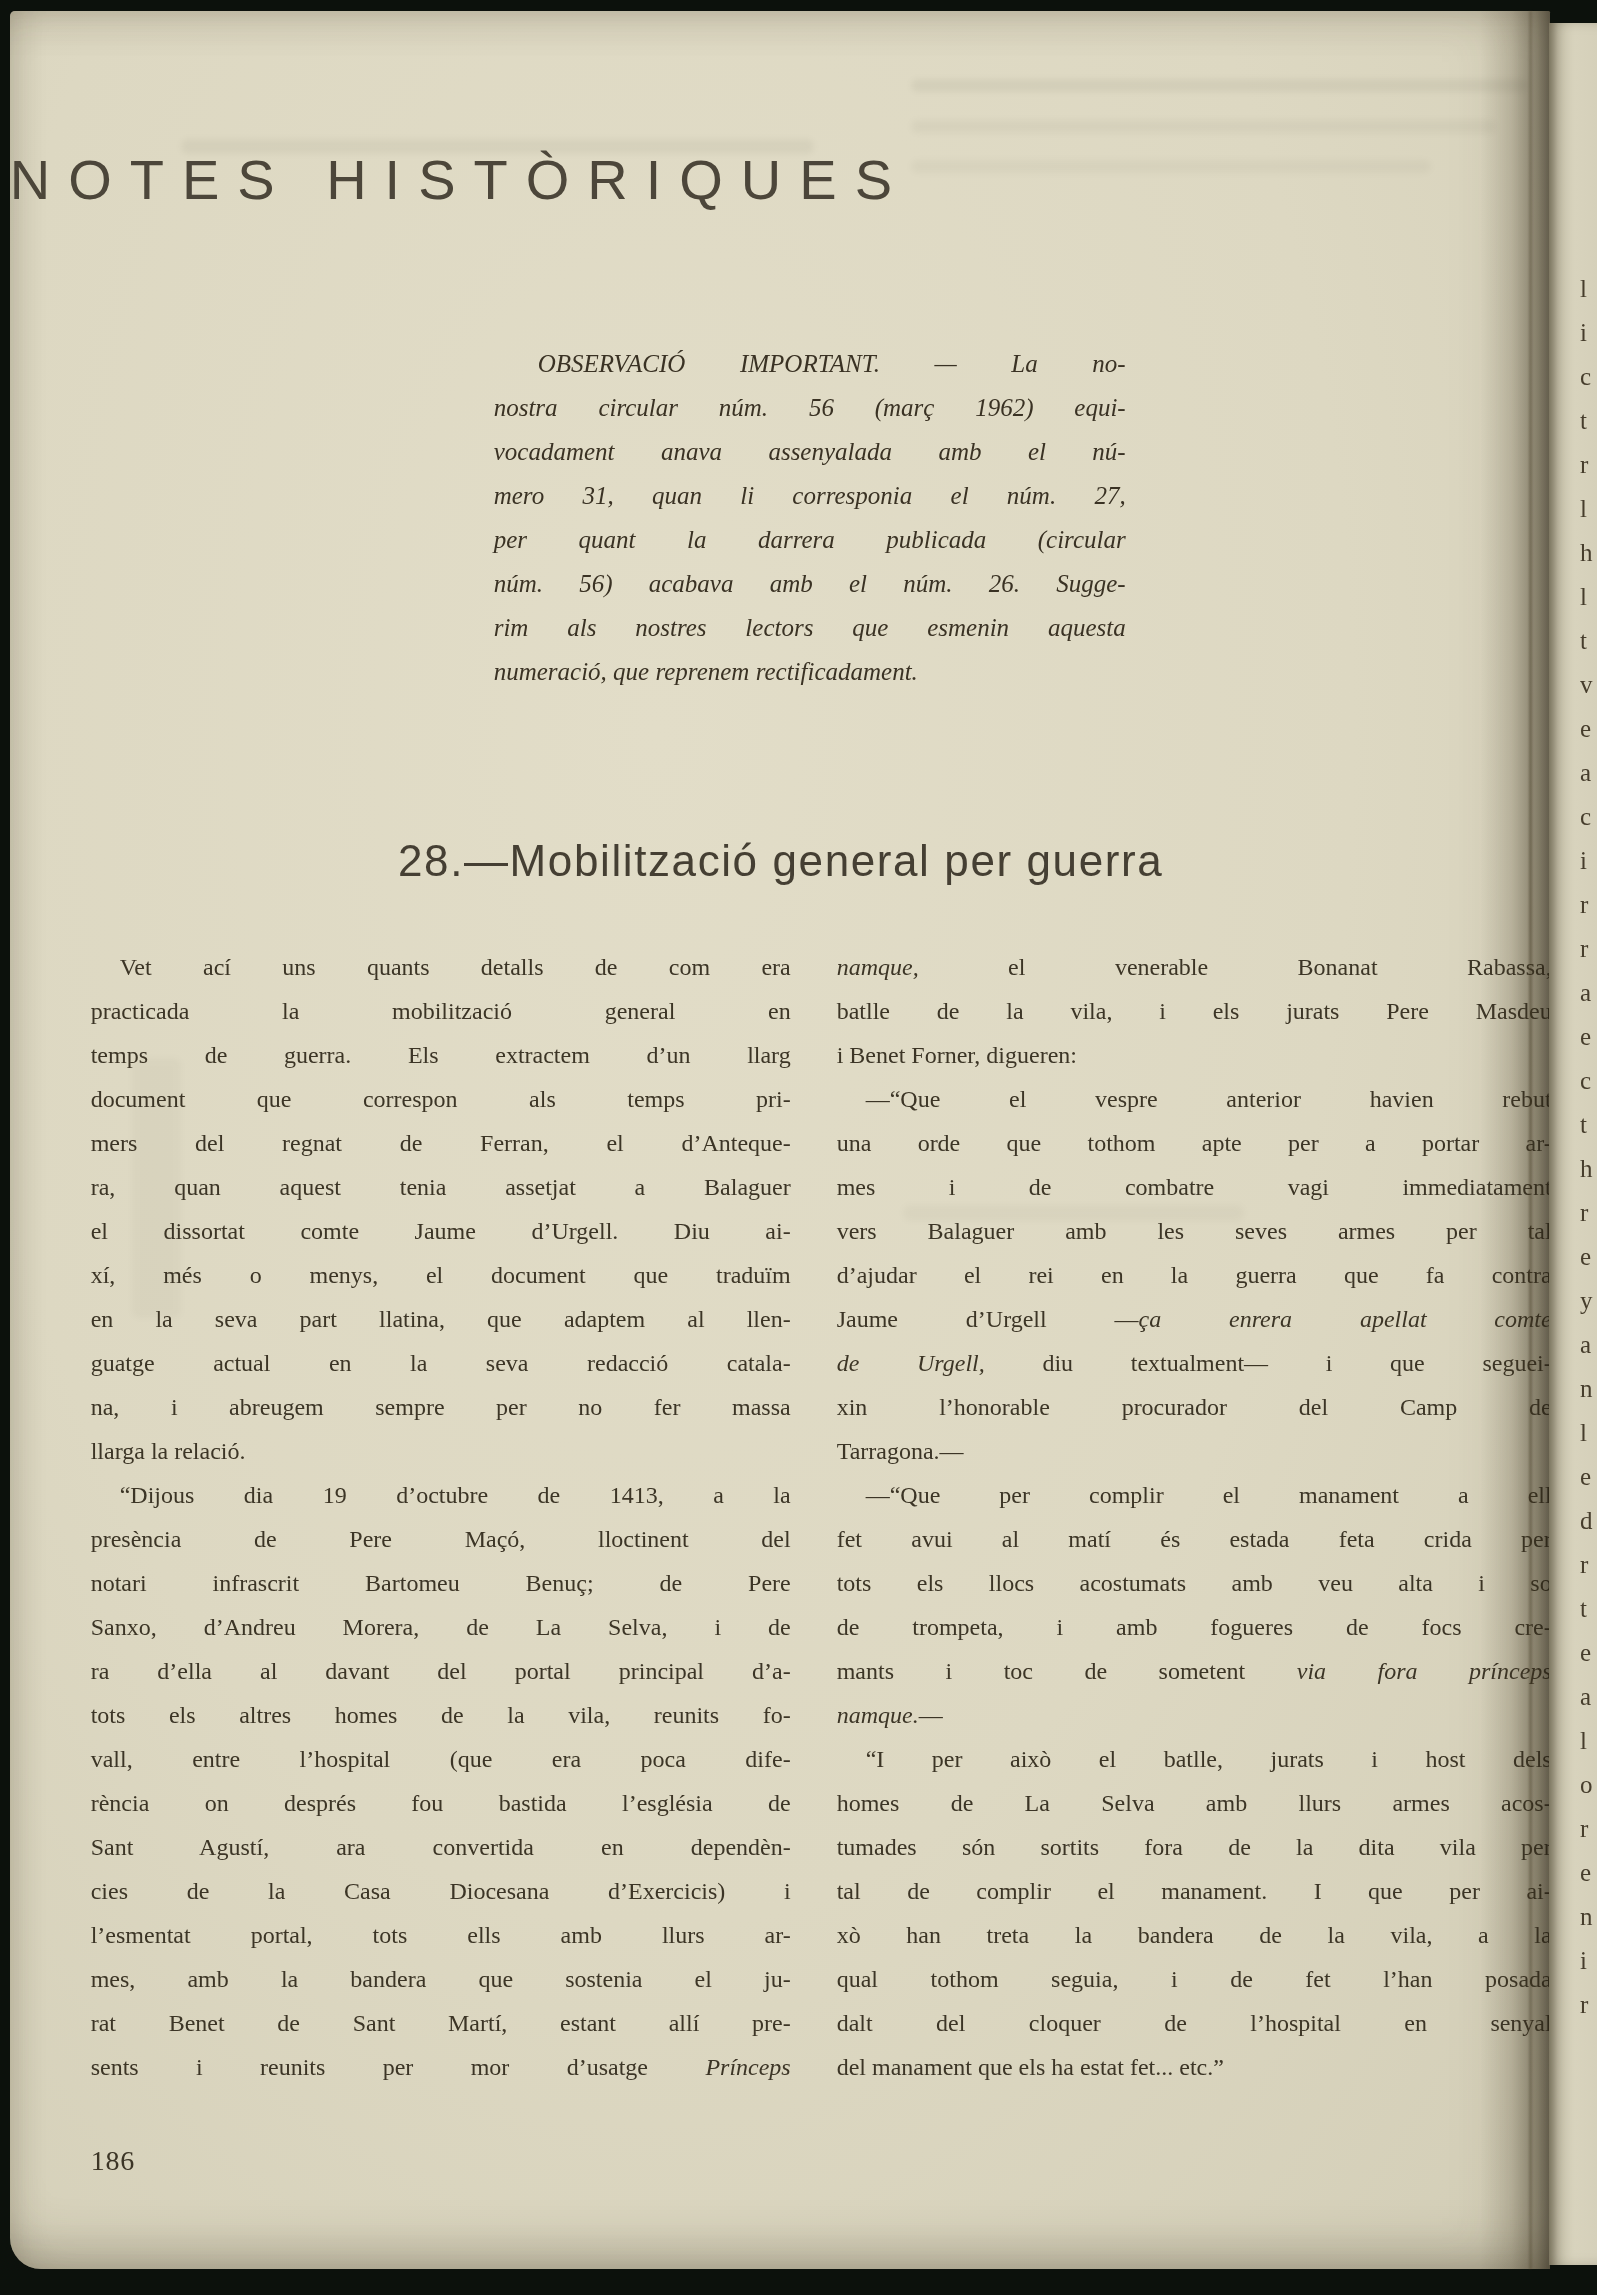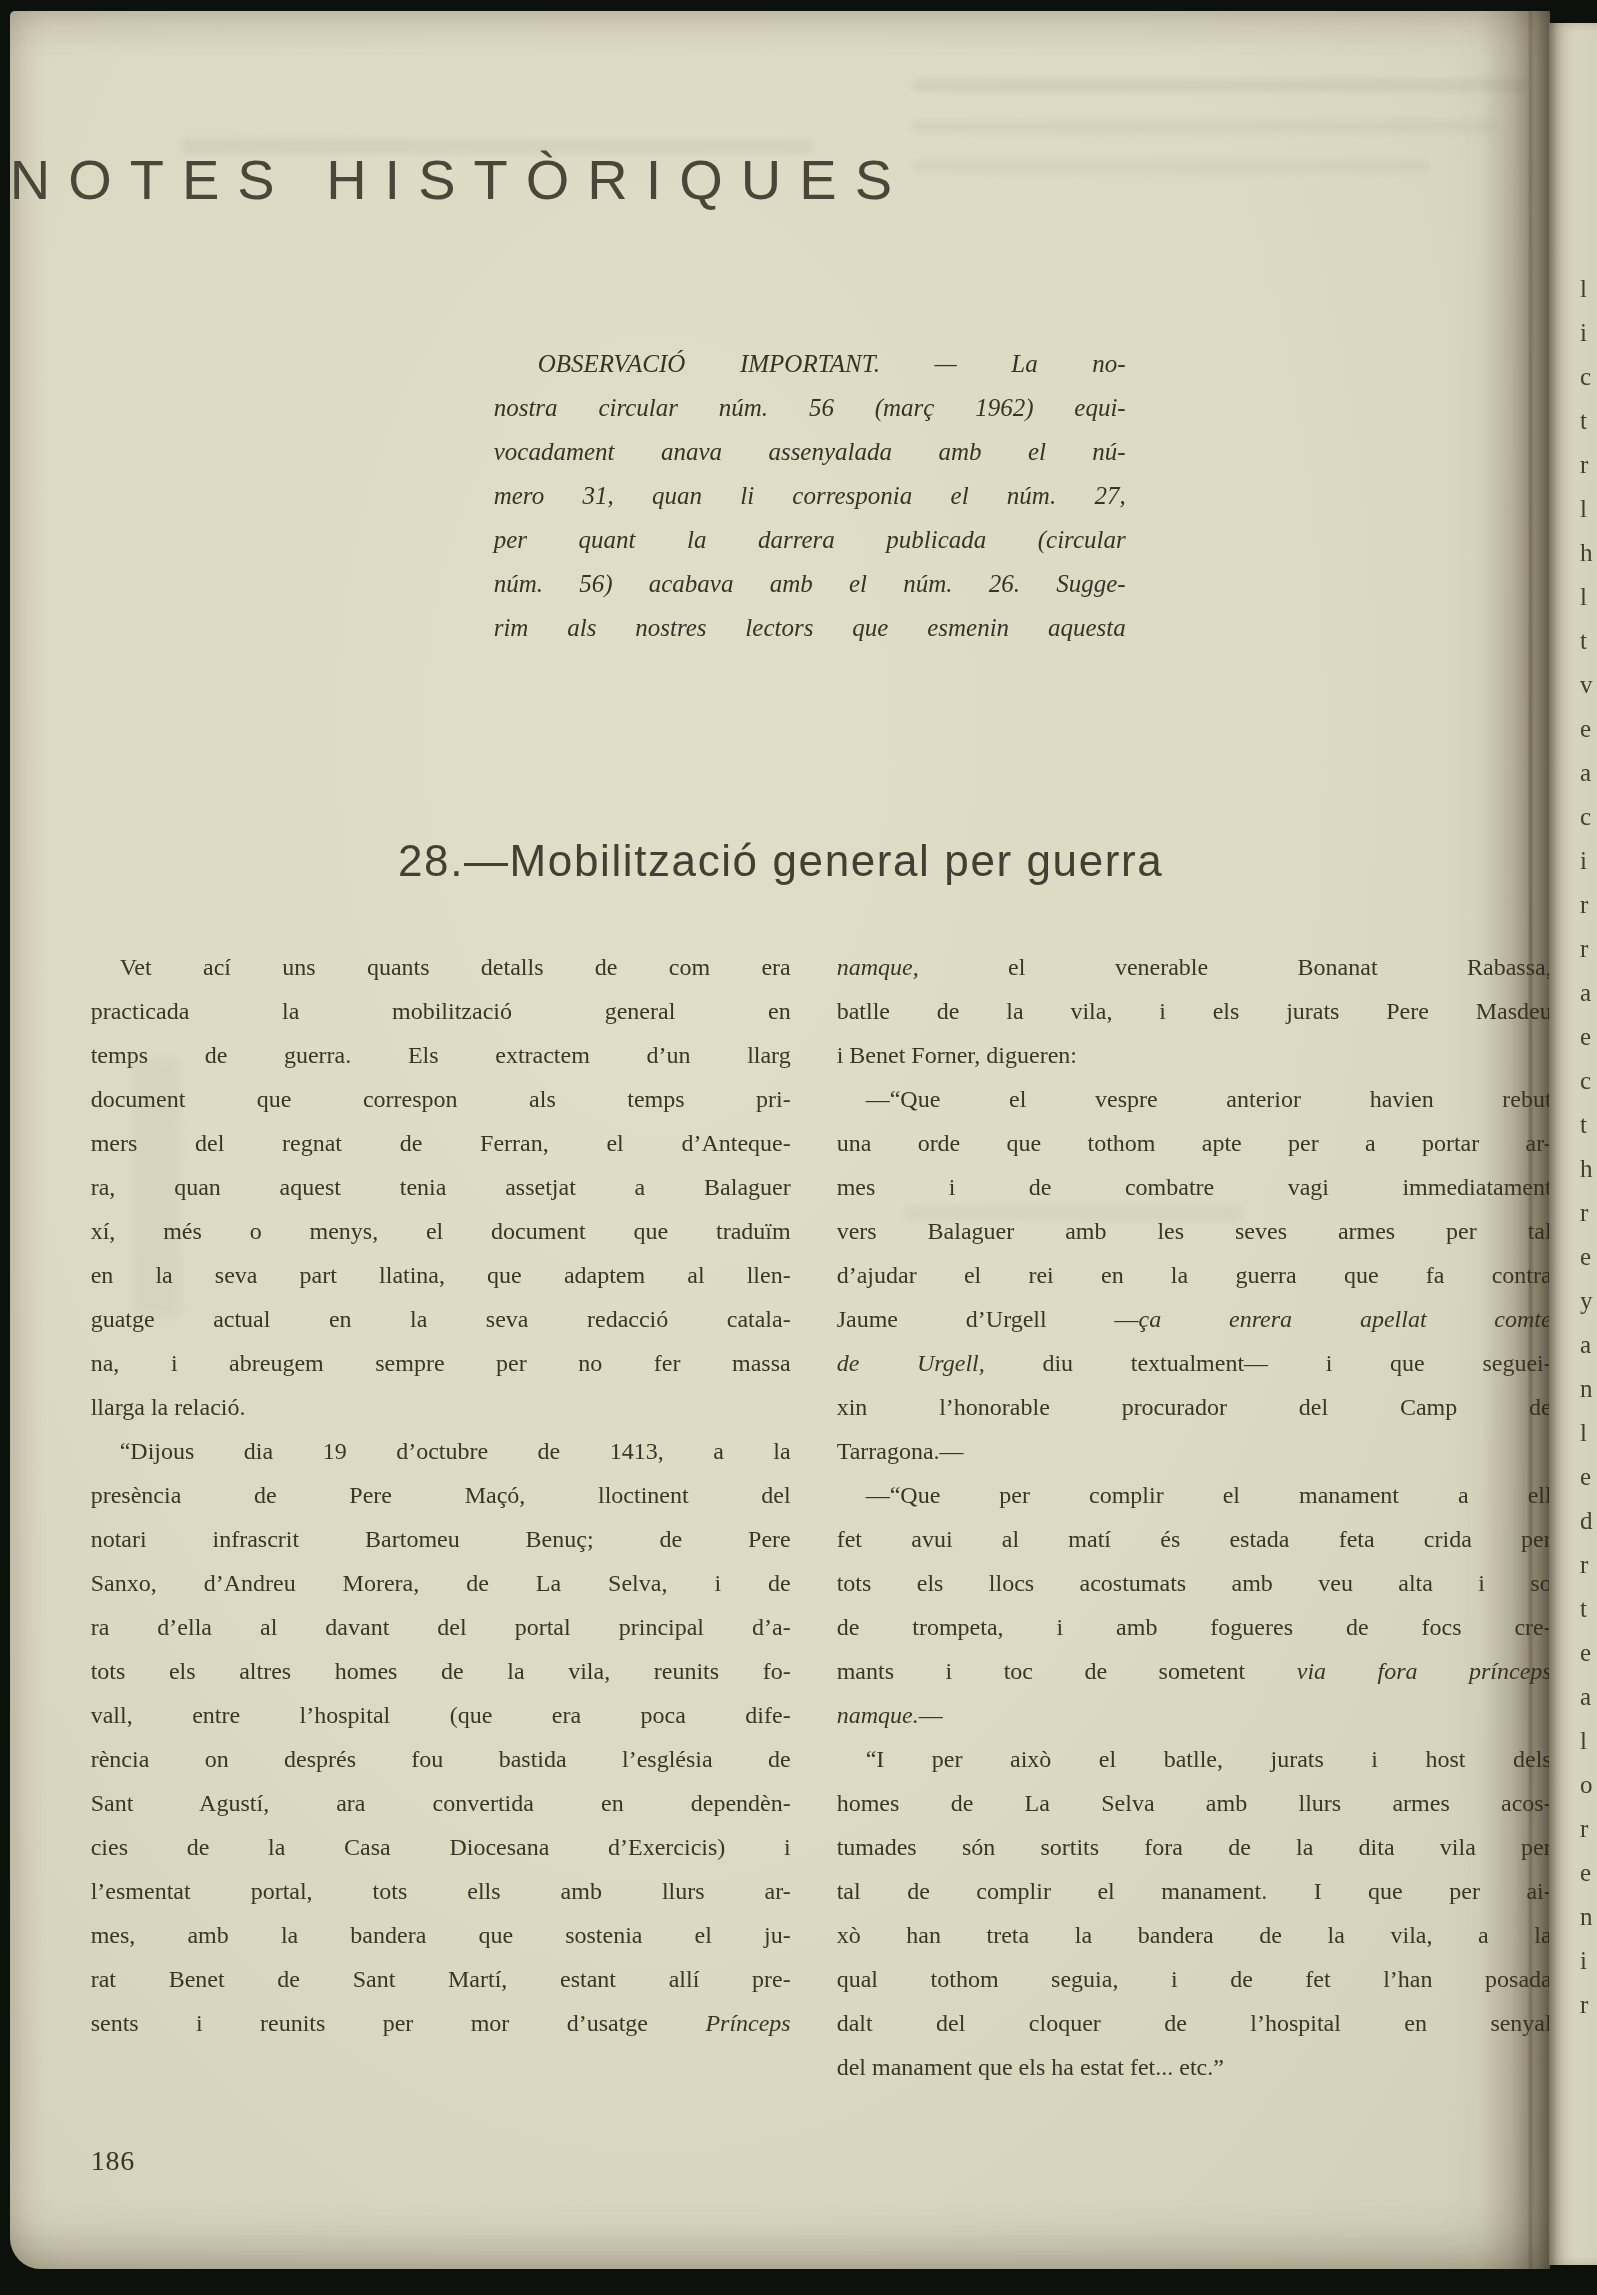--- a/index.html
+++ b/index.html
@@ -102,31 +102,33 @@
   <div class="page-title">NOTES HISTÒRIQUES</div>
 
   <div class="observation">
       <div class="line ind"><em>OBSERVACIÓ IMPORTANT. — La no-</em></div>
       <div class="line"><em>nostra circular núm. 56 (març 1962) equi-</em></div>
       <div class="line"><em>vocadament anava assenyalada amb el nú-</em></div>
       <div class="line"><em>mero 31, quan li corresponia el núm. 27,</em></div>
       <div class="line"><em>per quant la darrera publicada (circular</em></div>
       <div class="line"><em>núm. 56) acabava amb el núm. 26. Sugge-</em></div>
       <div class="line"><em>rim als nostres lectors que esmenin aquesta</em></div>
+      <div class="line end"><em>numeració, que reprenem rectificadament.</em></div>
     </div>
 
   <div class="section-heading">28.—Mobilització general per guerra</div>
 
   <div class="col col-left">
       <div class="line ind"><span>Vet ací uns quants detalls de com era</span></div>
       <div class="line"><span>practicada la mobilització general en</span></div>
       <div class="line"><span>temps de guerra. Els extractem d’un llarg</span></div>
       <div class="line"><span>document que correspon als temps pri-</span></div>
       <div class="line"><span>mers del regnat de Ferran, el d’Anteque-</span></div>
       <div class="line"><span>ra, quan aquest tenia assetjat a Balaguer</span></div>
+      <div class="line"><span>el dissortat comte Jaume d’Urgell. Diu ai-</span></div>
       <div class="line"><span>xí, més o menys, el document que traduïm</span></div>
       <div class="line"><span>en la seva part llatina, que adaptem al llen-</span></div>
       <div class="line"><span>guatge actual en la seva redacció catala-</span></div>
       <div class="line"><span>na, i abreugem sempre per no fer massa</span></div>
       <div class="line end"><span>llarga la relació.</span></div>
       <div class="line ind"><span>“Dijous dia 19 d’octubre de 1413, a la</span></div>
       <div class="line"><span>presència de Pere Maçó, lloctinent del</span></div>
       <div class="line"><span>notari infrascrit Bartomeu Benuç; de Pere</span></div>
       <div class="line"><span>Sanxo, d’Andreu Morera, de La Selva, i de</span></div>
       <div class="line"><span>ra d’ella al davant del portal principal d’a-</span></div>

